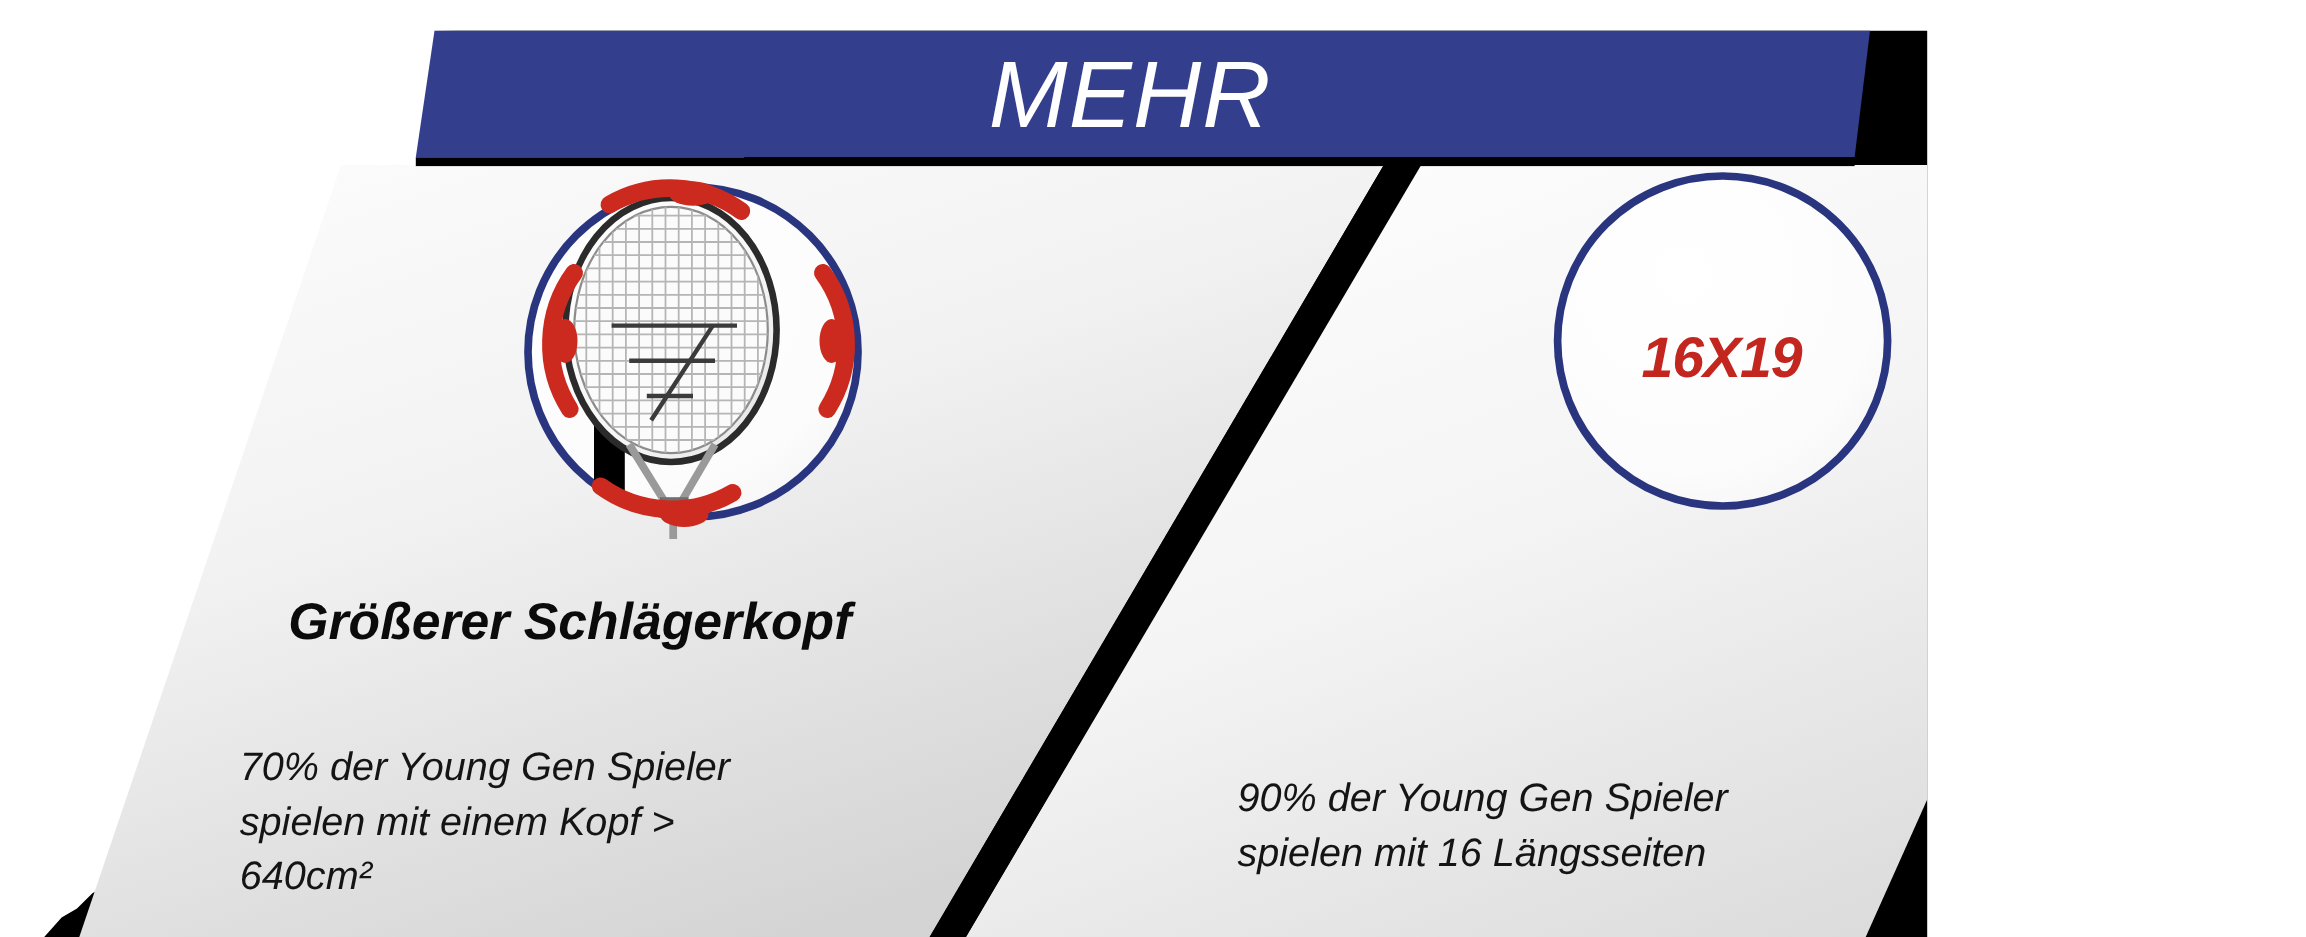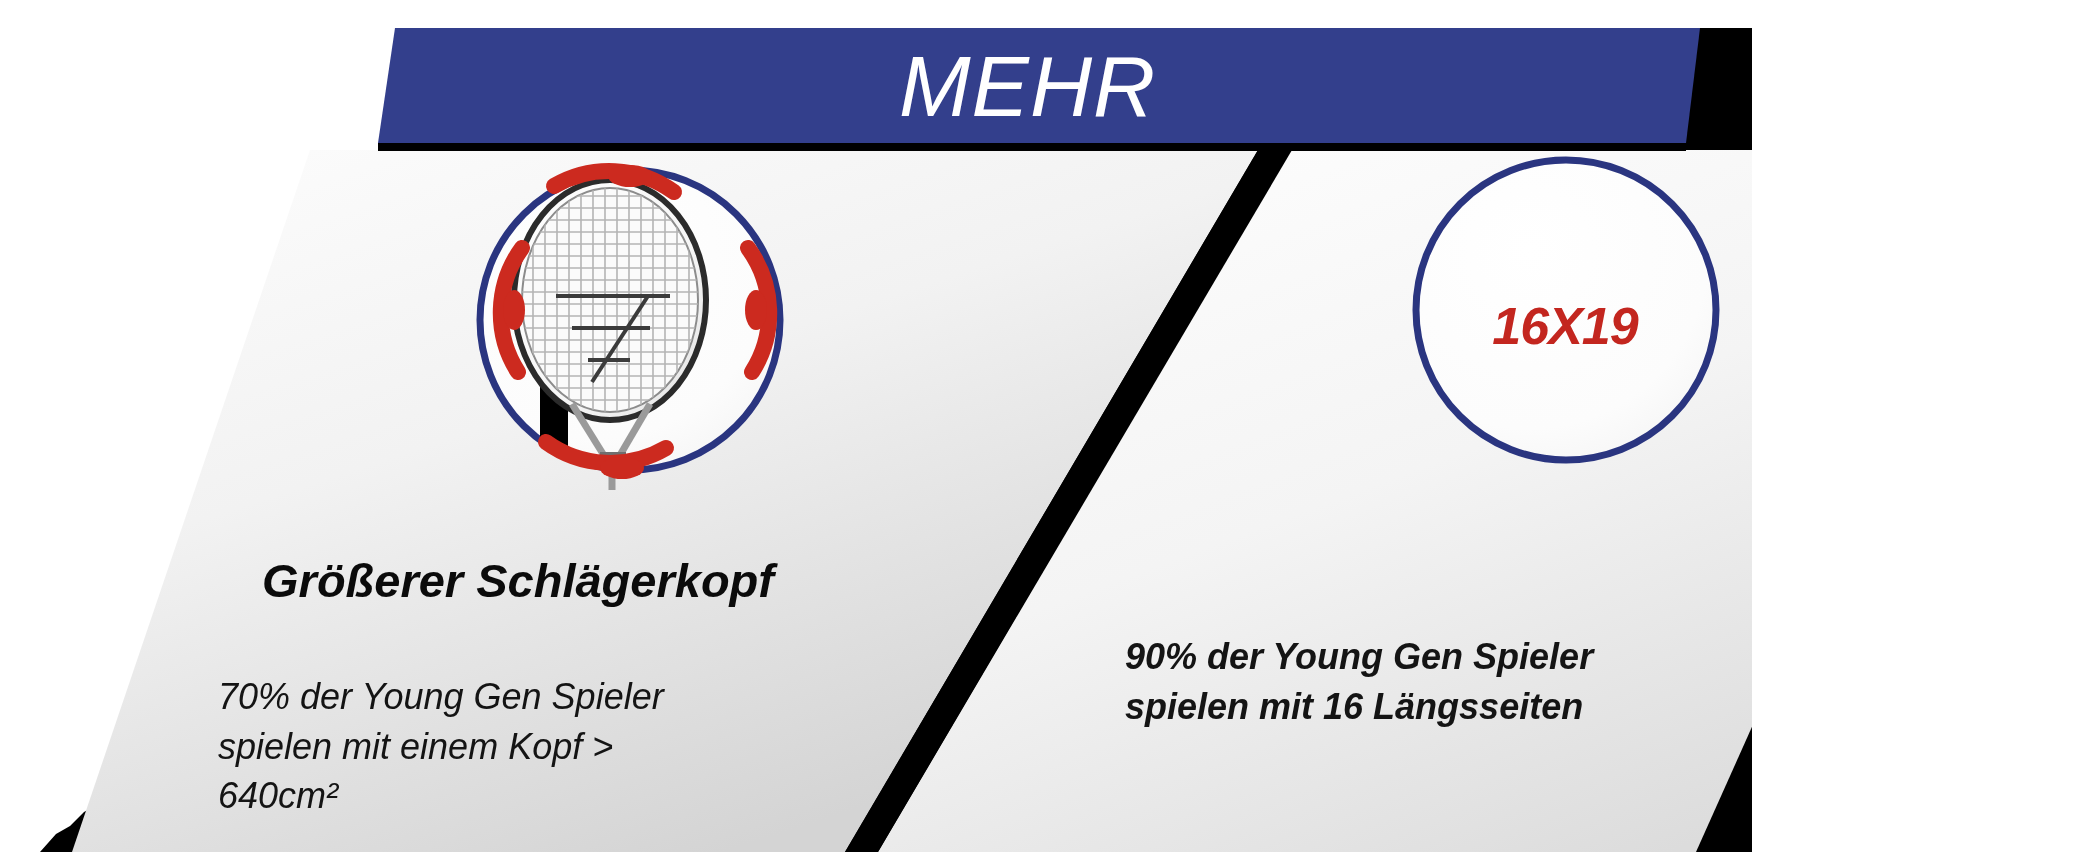--- a/index.html
+++ b/index.html
@@ -50,35 +50,35 @@
     position: absolute;
     font-size: 47px;
     font-weight: 700;
     font-style: italic;
     color: #0b0b0b;
     text-align: center;
     line-height: 1.05;
     white-space: nowrap;
     user-select: none;
   }
-  #heading-left  { left: 118px;  top: 556px; width: 800px; text-align: center; }
+  #heading-left  { left: 118px;  top: 540px; width: 800px; text-align: center; }
   #heading-right { left: 930px;  top: 556px; width: 930px; }
 
   .panel-body {
     position: absolute;
     font-size: 36px;
     font-weight: 400;
     font-style: italic;
     color: #141414;
     text-align: left;
     line-height: 1.38;
     user-select: none;
   }
   #body-left  { left: 218px; top: 672px; width: 490px; }
-  #body-right { left: 1125px; top: 632px; width: 470px; font-weight: bold; }
+  #body-right { left: 1125px; top: 700px; width: 470px; }
 
   .circle-label {
     position: absolute;
     left: 1400px;
     top: 296px;
     width: 330px;
     text-align: center;
     font-size: 52px;
     font-weight: 700;
     font-style: italic;

